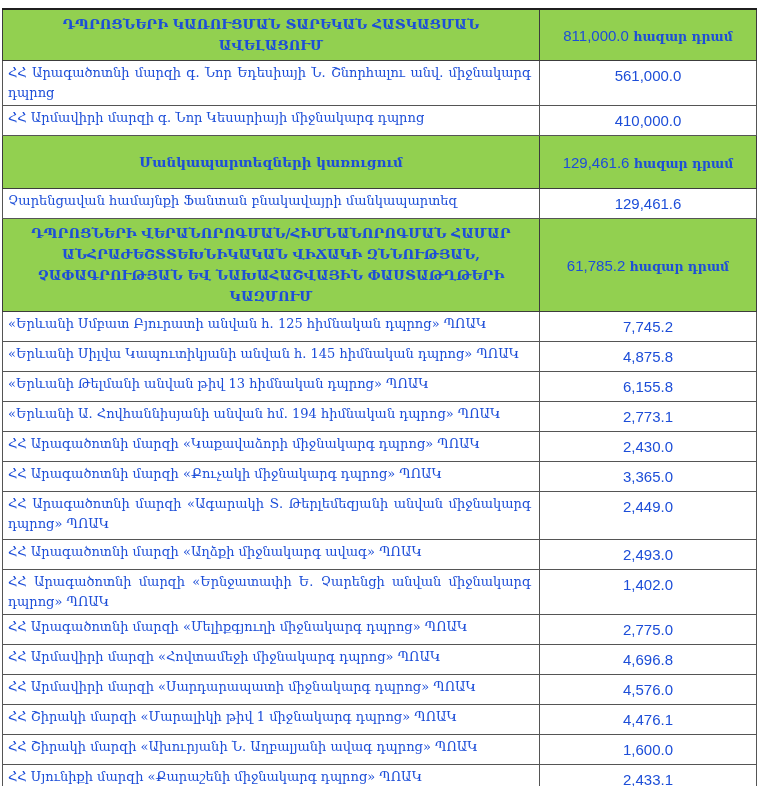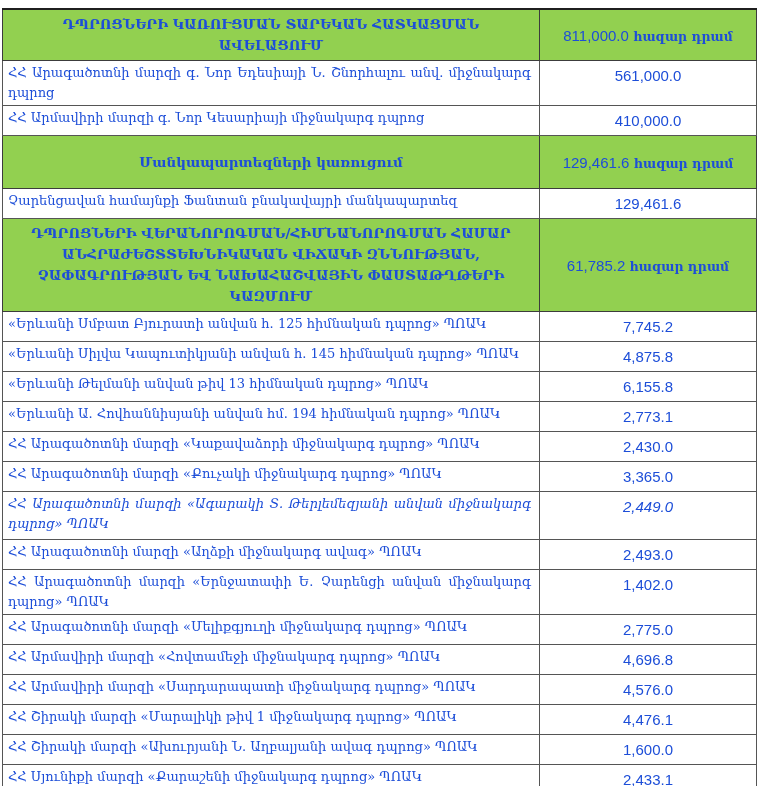--- a/index.html
+++ b/index.html
@@ -63,21 +63,21 @@
     font-size: 15px;
   }
   .total-unit {
     font-family: "DejaVu Serif", "DejaVu Sans", serif;
     font-weight: bold;
     font-size: 12.5px;
   }
 
   
   tr.data-row { height: 27px; }
-  tr.data-row[data-row-key="s2r6"] { height: 48px; font-style: italic; }
+  tr.data-row[data-row-key="s2r6"] { height: 48px; }
   td.name-cell {
     font-size: 13px;
     line-height: 20px;
     text-align: justify;
     -moz-text-align-last: left;
     text-align-last: left;
     padding: 2px 8px 2px 5px;
   }
   td.value-cell {
     font-family: "Liberation Sans", sans-serif;

